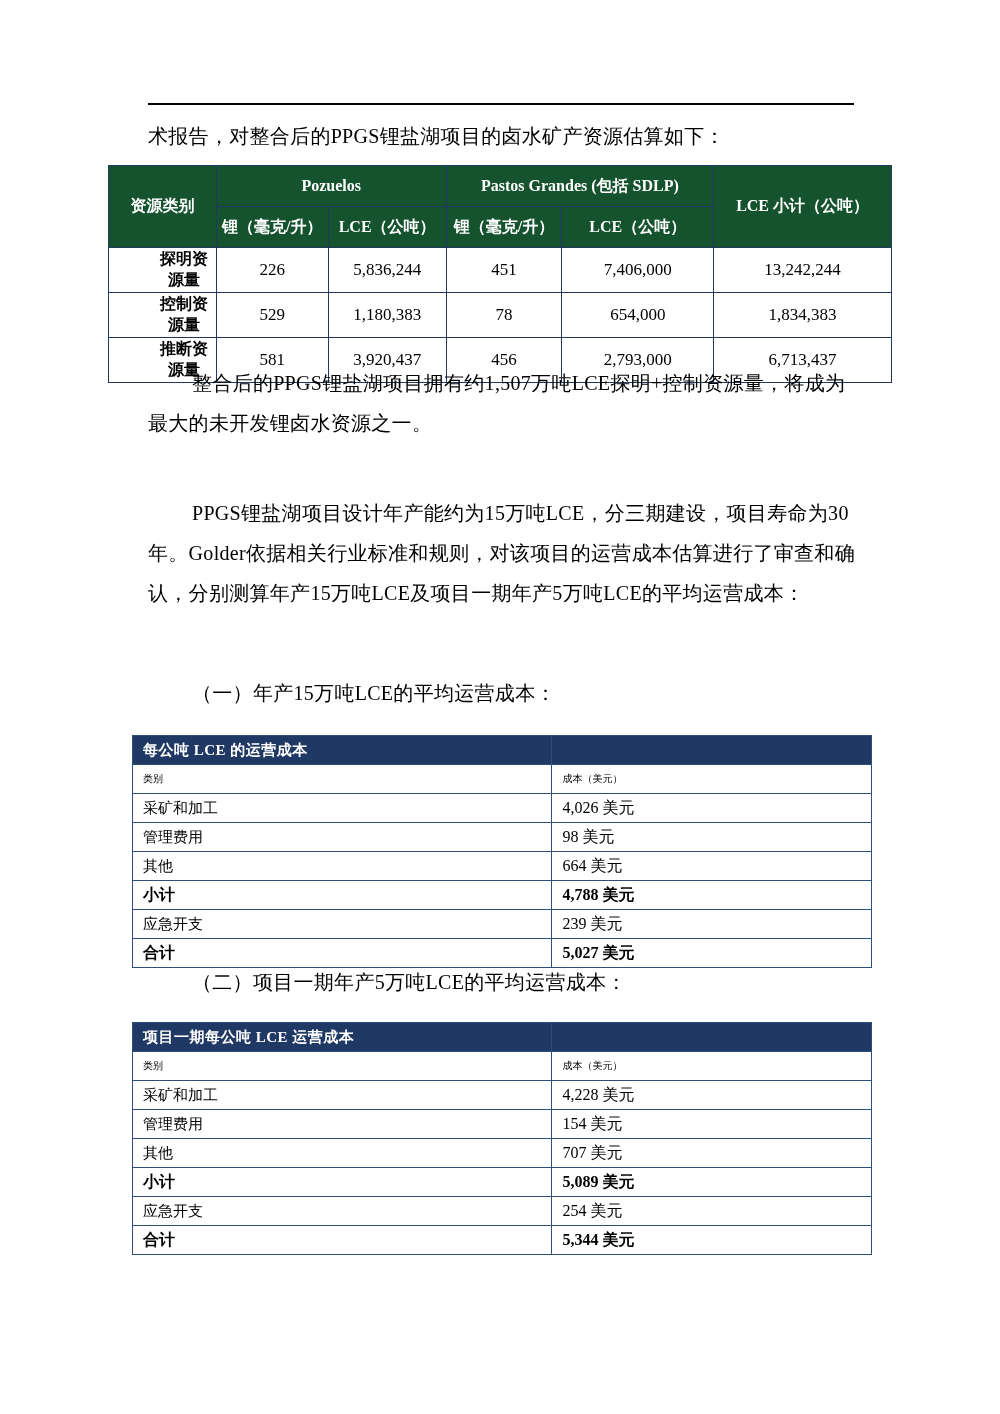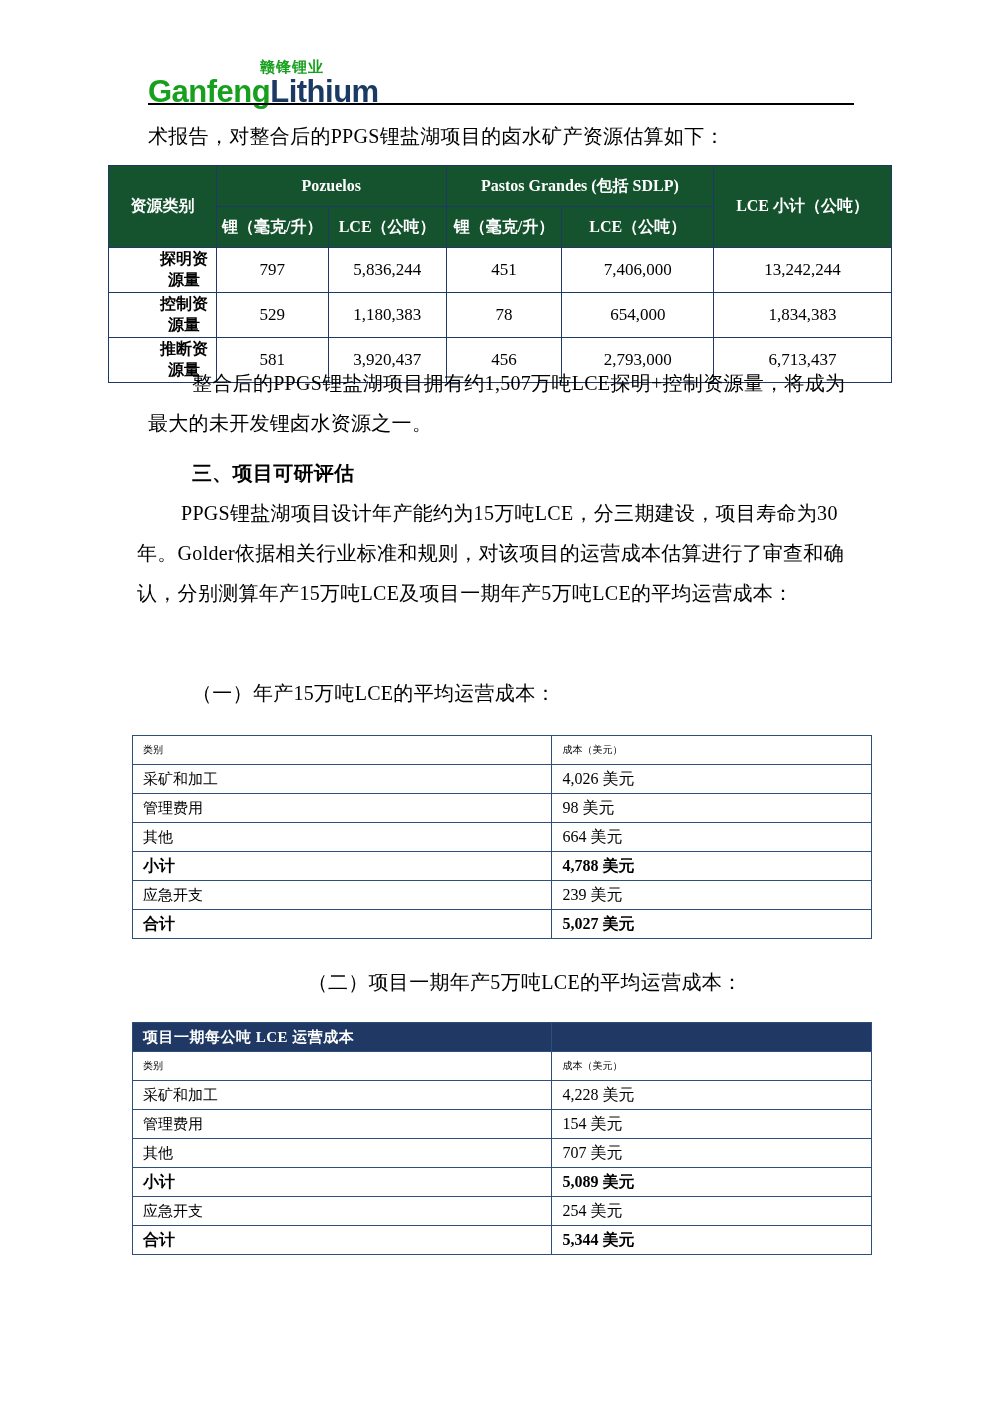--- a/index.html
+++ b/index.html
@@ -140,24 +140,20 @@
   .cost-table col.c2 { width: 320px; }
 
   #cost-table-1 { top: 735px; }
   #cost-table-2 { top: 1022px; }
 </style>
 </head>
 <body>
 
 <div class="page">
 
-  <div class="logo-block">
-    <div class="logo-cn">赣锋锂业</div>
-    <div class="logo-main"><span class="g1">Ganfeng</span><span class="g2">Lithium</span></div>
-  </div>
   <div class="header-rule"></div>
 
   <div class="para" style="left:148px; top:116px; width:710px;">术报告，对整合后的PPGS锂盐湖项目的卤水矿产资源估算如下：</div>
 
   <table id="resource-table">
     <colgroup>
       <col style="width:108px">
       <col style="width:112px">
       <col style="width:118px">
       <col style="width:116px">
@@ -174,21 +170,21 @@
       <tr>
         <th>锂（毫克/升）</th>
         <th>LCE（公吨）</th>
         <th>锂（毫克/升）</th>
         <th>LCE（公吨）</th>
       </tr>
     </thead>
     <tbody>
       <tr>
         <td class="rowhead">探明资源量</td>
-        <td>797</td>
+        <td>226</td>
         <td>5,836,244</td>
         <td>451</td>
         <td>7,406,000</td>
         <td>13,242,244</td>
       </tr>
       <tr>
         <td class="rowhead">控制资源量</td>
         <td>529</td>
         <td>1,180,383</td>
         <td>78</td>
@@ -201,32 +197,35 @@
         <td>3,920,437</td>
         <td>456</td>
         <td>2,793,000</td>
         <td>6,713,437</td>
       </tr>
     </tbody>
   </table>
 
   <div class="para indent" style="left:148px; top:363px; width:710px;">整合后的PPGS锂盐湖项目拥有约1,507万吨LCE探明+控制资源量，将成为最大的未开发锂卤水资源之一。</div>
 
-  <div class="para indent bold" style="left:148px; top:453px; width:710px;">三、项目可研评估</div>
-
-  <div class="para indent" style="left:137px; top:493px; width:710px;">PPGS锂盐湖项目设计年产能约为15万吨LCE，分三期建设，项目寿命为30年。Golder依据相关行业标准和规则，对该项目的运营成本估算进行了审查和确认，分别测算年产15万吨LCE及项目一期年产5万吨LCE的平均运营成本：</div>
+
+  <div class="para indent" style="left:148px; top:493px; width:710px;">PPGS锂盐湖项目设计年产能约为15万吨LCE，分三期建设，项目寿命为30年。Golder依据相关行业标准和规则，对该项目的运营成本估算进行了审查和确认，分别测算年产15万吨LCE及项目一期年产5万吨LCE的平均运营成本：</div>
 
   <div class="para indent" style="left:148px; top:673px; width:710px;">（一）年产15万吨LCE的平均运营成本：</div>
 
   <table class="cost-table" id="cost-table-1">
     <colgroup>
         <col class="c1">
         <col class="c2">
       </colgroup>
     <tbody>
+      <tr class="hdr">
+        <td>每公吨 LCE 的运营成本</td>
+        <td></td>
+      </tr>
       <tr class="sub">
         <td>类别</td>
         <td>成本（美元）</td>
       </tr>
       <tr>
         <td class="ind">采矿和加工</td>
         <td>4,026 美元</td>
       </tr>
       <tr>
         <td class="ind">管理费用</td>
@@ -244,21 +243,21 @@
         <td class="ind">应急开支</td>
         <td>239 美元</td>
       </tr>
       <tr>
         <td class="strong">合计</td>
         <td class="strong">5,027 美元</td>
       </tr>
     </tbody>
   </table>
 
-  <div class="para indent" style="left:148px; top:962px; width:710px;text-align:center;">（二）项目一期年产5万吨LCE的平均运营成本：</div>
+  <div class="para indent" style="left:148px; top:962px; width:710px;">（二）项目一期年产5万吨LCE的平均运营成本：</div>
 
   <table class="cost-table" id="cost-table-2">
     <colgroup>
         <col class="c1">
         <col class="c2">
       </colgroup>
     <tbody>
       <tr class="hdr">
         <td>项目一期每公吨 LCE 运营成本</td>
         <td></td>

